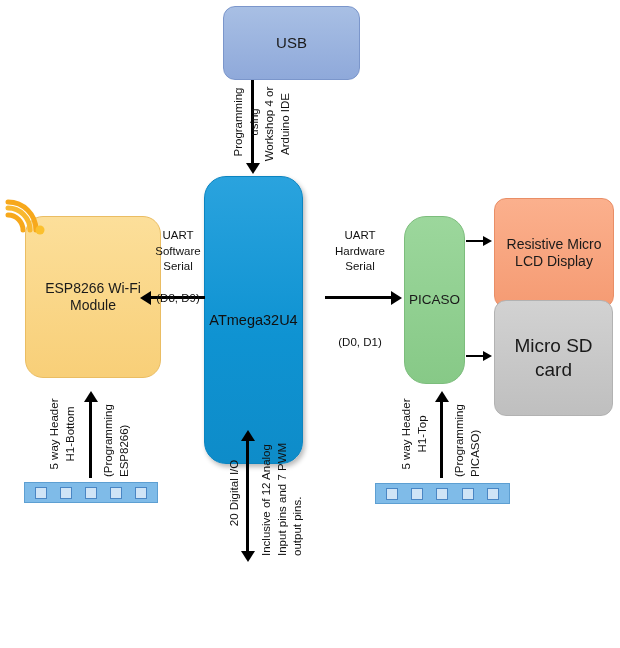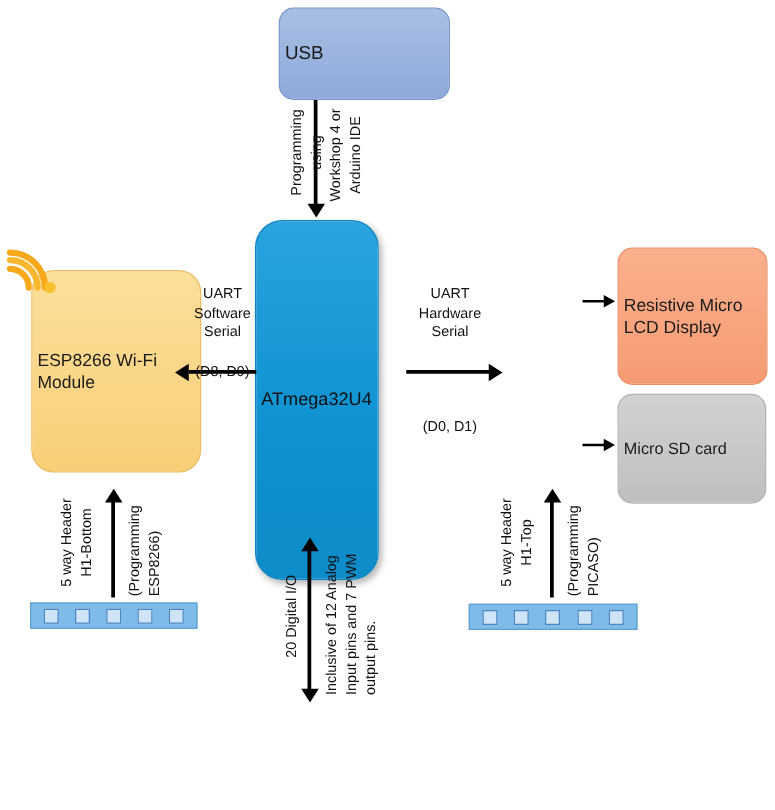--- a/index.html
+++ b/index.html
@@ -16,21 +16,21 @@
     width: 620px;
     height: 648px;
     background: #ffffff;
     overflow: hidden;
   }
   .block {
     position: absolute;
     display: flex;
     align-items: center;
     justify-content: center;
-    text-align: left;
+    text-align: center;
     box-sizing: border-box;
     line-height: 1.25;
     color: #1a1a1a;
   }
   .block .blabel { display: block; width: 100%; padding: 0 4px; }
 
   
   .usb {
     left: 223px; top: 6px; width: 137px; height: 74px;
     border-radius: 12px;
@@ -67,25 +67,25 @@
   
   .lcd {
     left: 494px; top: 198px; width: 120px; height: 110px;
     border-radius: 12px;
     background: linear-gradient(180deg, #fbb08d 0%, #f59b73 100%);
     border: 1px solid #e98e66;
     font-size: 14px;
   }
   
   .sd {
-    left: 494px; top: 315px; width: 119px; height: 88px;
+    left: 494px; top: 300px; width: 119px; height: 116px;
     border-radius: 12px;
     background: linear-gradient(180deg, #d2d2d2 0%, #bfbfbf 100%);
     border: 1px solid #b2b2b2;
-    font-size: 13px;
+    font-size: 19px;
   }
   
   .user {
     left: 186px; top: 560px; width: 135px; height: 82px;
     border-radius: 12px;
     background: linear-gradient(180deg, #b3d5ef 0%, #93c4e6 100%);
     border: 1px solid #86b8dd;
     font-size: 14px;
   }
 
@@ -143,20 +143,23 @@
 
   <div class="block mcu">
     <span class="blabel">ATmega32U4</span>
   </div>
 
   <div class="block esp">
     <span class="blabel">ESP8266 Wi-Fi
 Module</span>
   </div>
 
+  <div class="block picaso">
+    <span class="blabel">PICASO</span>
+  </div>
 
   <div class="block lcd">
     <span class="blabel">Resistive Micro
 LCD Display</span>
   </div>
 
   <div class="block sd">
     <span class="blabel">Micro SD card</span>
   </div>
 

